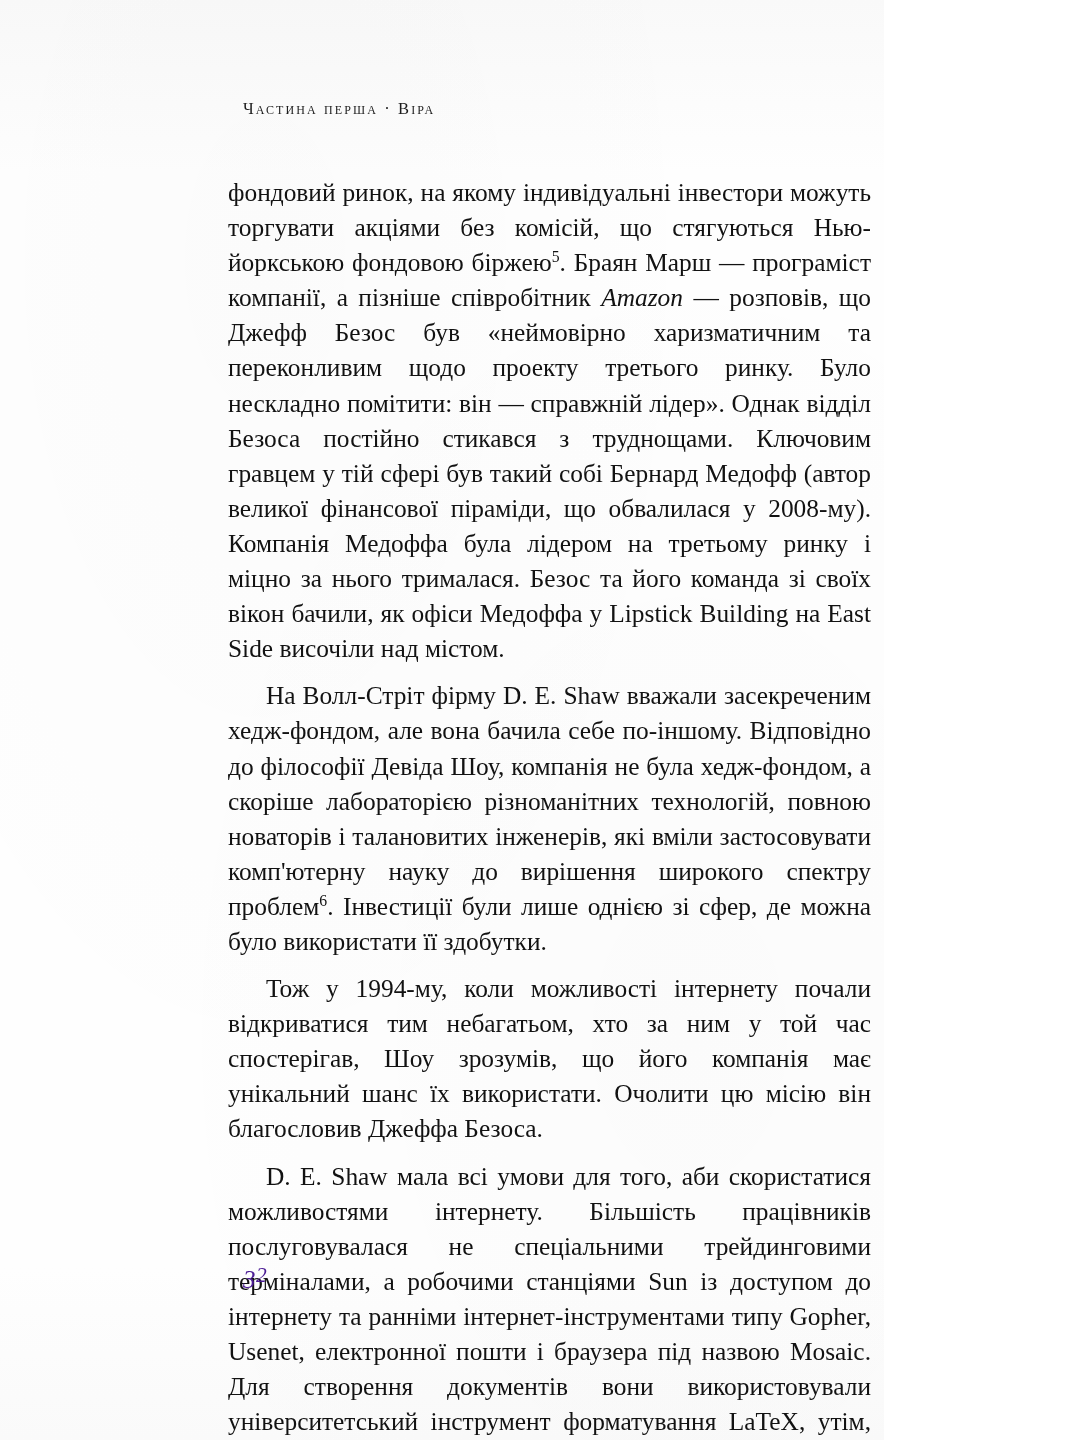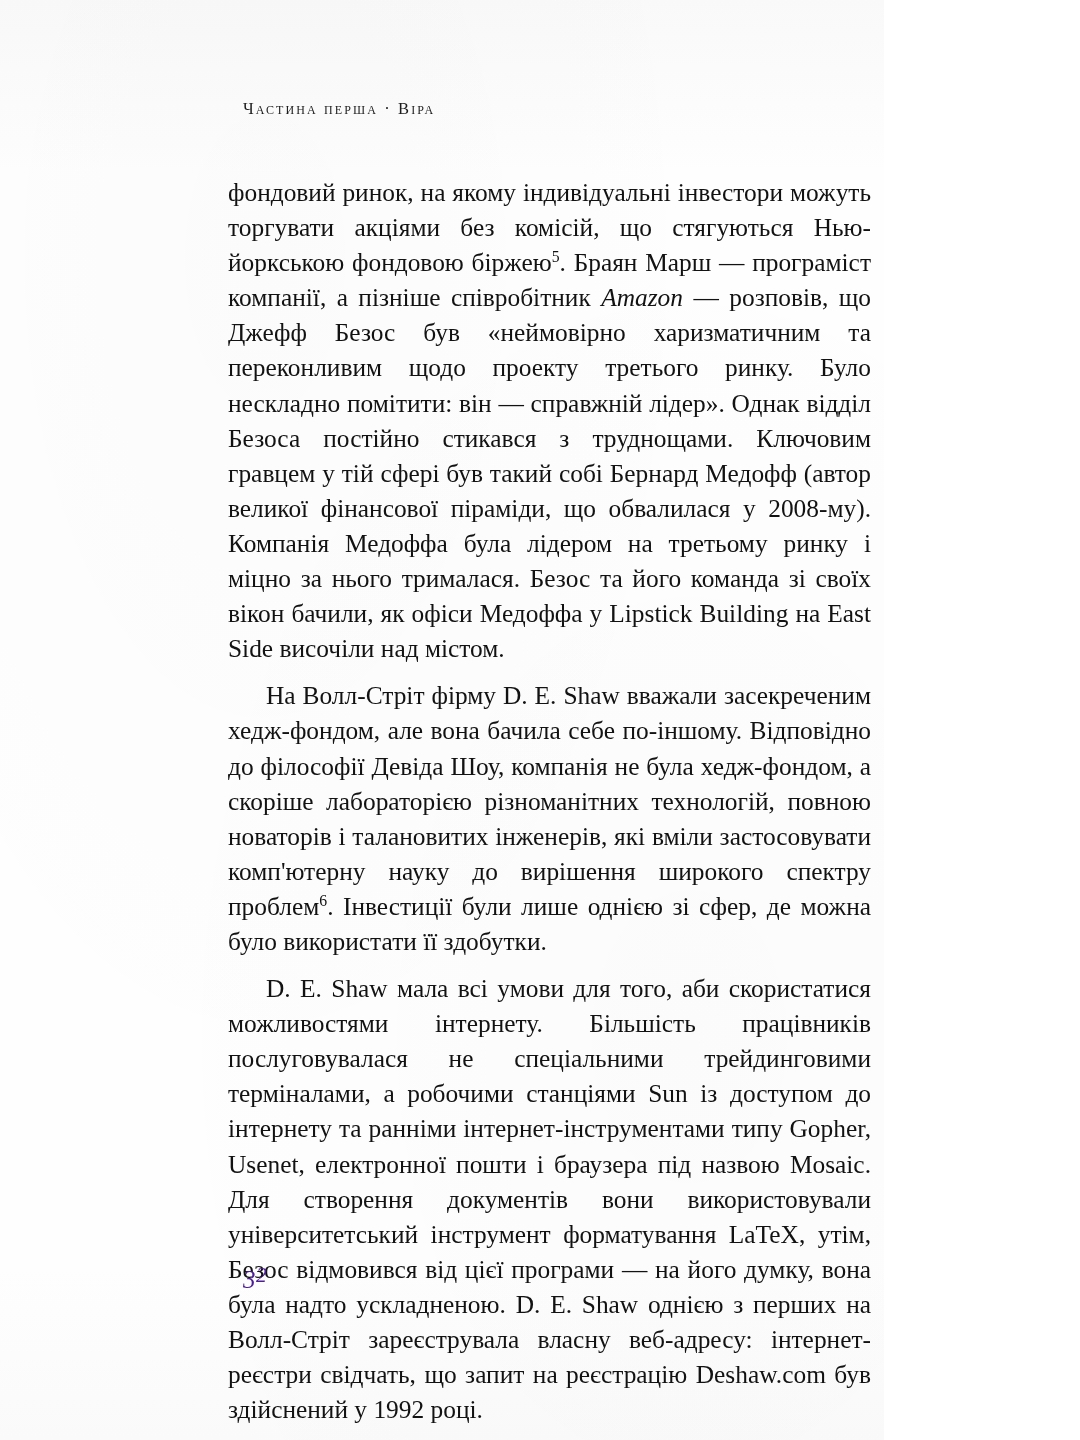--- a/index.html
+++ b/index.html
@@ -98,20 +98,21 @@
 </head>
 <body>
 
 <div class="page">
 
   <div class="running-head">Частина перша  ·  Віра</div>
 
   <div class="text-block" id="body-text">
       <p><span>фондовий ринок, на якому індивідуальні інвестори можуть торгувати акціями без комісій, що стягуються Нью-йоркською фондовою біржею</span><sup class="fn">5</sup><span>. Браян Марш — програміст компанії, а пізніше співробітник </span><span class="ital">Amazon</span><span> — розповів, що Джефф Безос був «неймовірно харизматичним та переконливим щодо проекту третього ринку. Було нескладно помітити: він — справжній лідер». Однак відділ Безоса постійно стикався з труднощами. Ключовим гравцем у тій сфері був такий собі Бернард Медофф (автор великої фінансової піраміди, що обвалилася у 2008-му). Компанія Медоффа була лідером на третьому ринку і міцно за нього трималася. Безос та його команда зі своїх вікон бачили, як офіси Медоффа у Lipstick Building на East Side височіли над містом.</span></p>
       <p><span>На Волл-Стріт фірму D. E. Shaw вважали засекреченим хедж-фондом, але вона бачила себе по-іншому. Відповідно до філософії Девіда Шоу, компанія не була хедж-фондом, а скоріше лабораторією різноманітних технологій, повною новаторів і талановитих інженерів, які вміли застосовувати комп'ютерну науку до вирішення широкого спектру проблем</span><sup class="fn">6</sup><span>. Інвестиції були лише однією зі сфер, де можна було використати її здобутки.</span></p>
+      <p><span>Тож у 1994-му, коли можливості інтернету почали відкриватися тим небагатьом, хто за ним у той час спостерігав, Шоу зрозумів, що його компанія має унікальний шанс їх використати. Очолити цю місію він благословив Джеффа Безоса.</span></p>
       <p><span>D. E. Shaw мала всі умови для того, аби скористатися можливостями інтернету. Більшість працівників послуговувалася не спеціальними трейдинговими терміналами, а робочими станціями Sun із доступом до інтернету та ранніми інтернет-інструментами типу Gopher, Usenet, електронної пошти і браузера під назвою Mosaic. Для створення документів вони використовували університетський інструмент форматування LaTeX, утім, Безос відмовився від цієї програми — на його думку, вона була надто ускладненою. D. E. Shaw однією з перших на Волл-Стріт зареєструвала власну веб-адресу: інтернет-реєстри свідчать, що запит на реєстрацію Deshaw.com був здійснений у 1992 році.</span></p>
     </div>
 
   <div class="folio">
     <span class="osf-3">3</span><span class="osf-2">2</span>
   </div>
 
 </div>
 
 </body></html>

